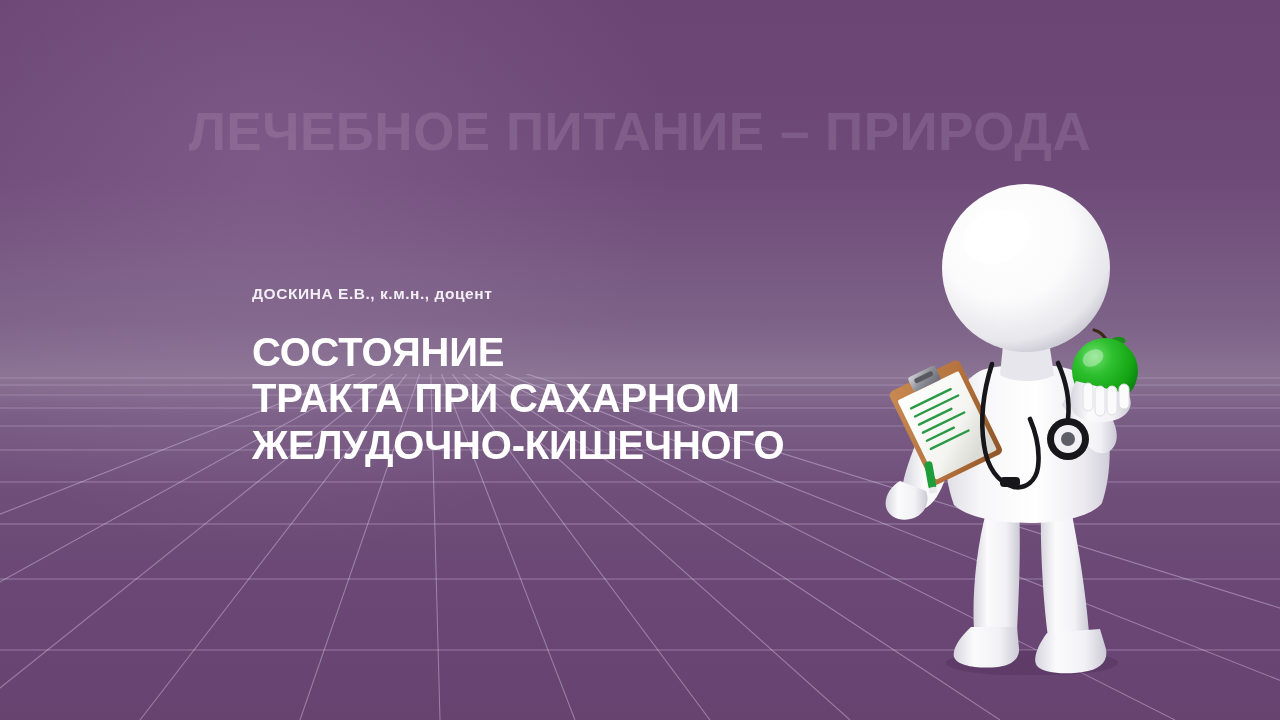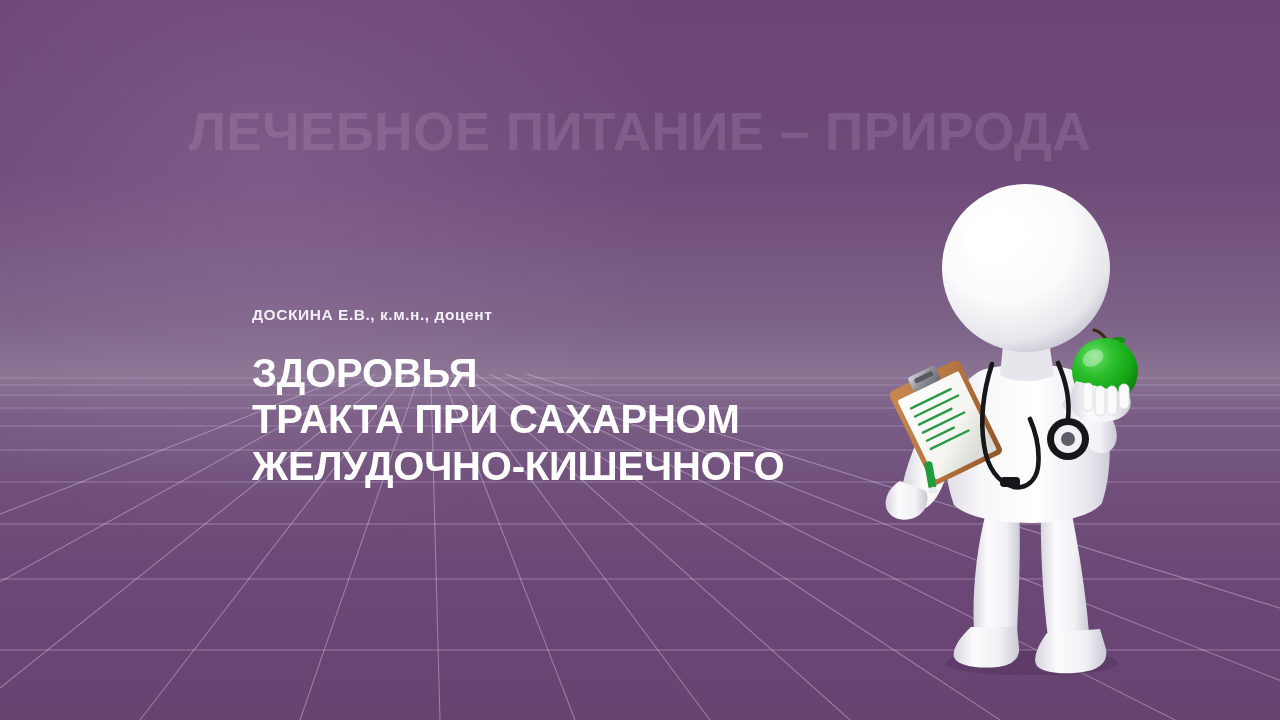--- a/index.html
+++ b/index.html
@@ -46,21 +46,21 @@
     font-size:53px; font-weight:bold; line-height:1.10;
     letter-spacing:.5px;
     color:rgba(214,188,222,0.17);
     white-space:nowrap;
     user-select:none;
     margin-top:11px;
   }
   .watermark span { display:block; }
 
   
-  .textblock { position:absolute; left:252px; top:306px; width:690px; }
+  .textblock { position:absolute; left:252px; top:285px; width:690px; }
   .author {
     font-size:15.5px; font-weight:bold; letter-spacing:.55px;
     color:#f3eef6; margin-bottom:26px;
   }
   .maintitle {
     font-size:40px; font-weight:bold; line-height:1.16;
     letter-spacing:-.2px; color:#ffffff;
   }
   .maintitle span { display:block; white-space:nowrap; }
 
@@ -111,21 +111,21 @@
 
   <div class="glow"></div>
 
   <div class="watermark">
     <span>ЛЕЧЕБНОЕ ПИТАНИЕ – ПРИРОДА</span>
   </div>
 
   <div class="textblock">
     <div class="author">ДОСКИНА Е.В., к.м.н., доцент</div>
     <div class="maintitle">
-      <span>ЗДОРОВЬЯ</span>
+      <span>СОСТОЯНИЕ</span>
       <span>ТРАКТА ПРИ САХАРНОМ</span>
       <span>ЖЕЛУДОЧНО-КИШЕЧНОГО</span>
     </div>
   </div>
 
   <div class="figure">
     <svg viewBox="0 0 300 500">
       <defs>
         <radialGradient id="gHead" cx="38%" cy="30%" r="72%">
           <stop offset="0%" stop-color="#ffffff"></stop>

